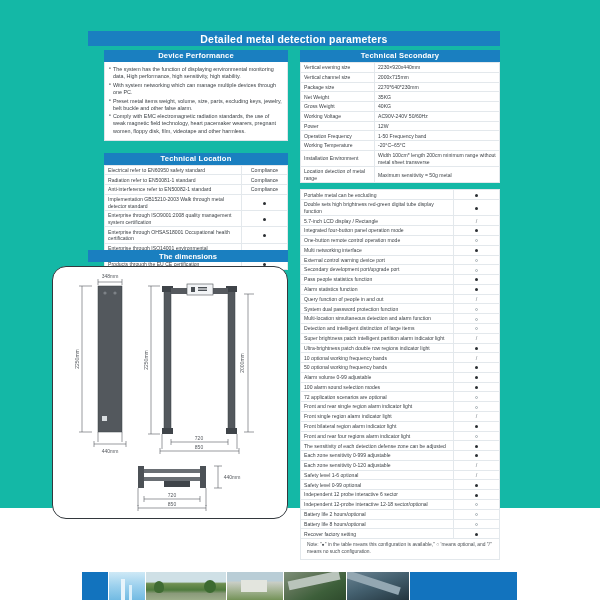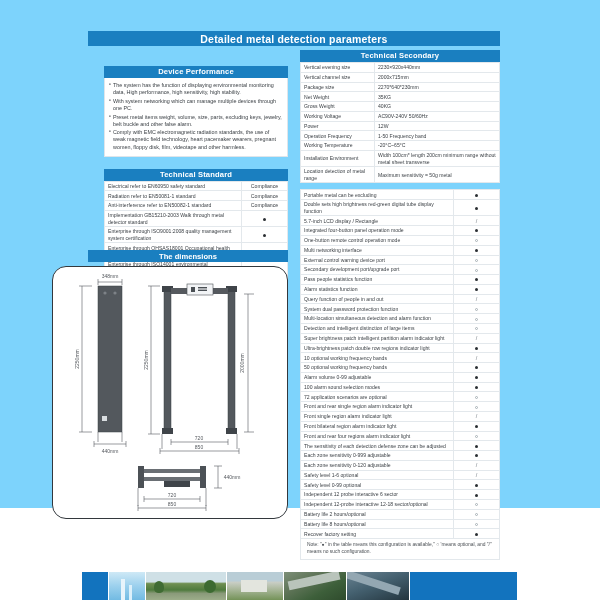--- a/index.html
+++ b/index.html
@@ -2,32 +2,32 @@
 <html><head>
 <meta charset="utf-8">
 <style>
   * { box-sizing: border-box; margin: 0; padding: 0; }
   html, body {
     width: 600px; height: 600px;
     background: #ffffff;
     font-family: "Liberation Sans", sans-serif;
     overflow: hidden;
   }
-  .page { position: relative; width: 600px; height: 508px; background:#7dd3fc; }
+  .page { position: relative; width: 600px; height: 508px; background:#14b8a6; }
 
   
   .main-title {
     position: absolute; left: 88px; top: 31px; width: 412px; height: 15px;
     background: #1a7fc0; color: #fff;
     font-size: 10.5px; font-weight: bold; letter-spacing: .2px;
     display: flex; align-items: center; justify-content: center;
   }
 
   
-  .col-left  { position: absolute; left: 88px;  top: 66px; width: 200px; padding-left: 16px; }
+  .col-left  { position: absolute; left: 88px;  top: 50px; width: 200px; padding-left: 16px; }
   .col-right { position: absolute; left: 300px; top: 50px; width: 200px; }
 
   .sec-head {
     background: #1a7fc0; color:#fff;
     font-size: 7.6px; font-weight: bold;
     height: 12px; line-height: 12px;
     text-align: center; letter-spacing:.15px;
   }
 
   
@@ -112,21 +112,21 @@
     <div class="sec-head">Device Performance</div>
     <div class="bullets" id="dp-bullets">
         <p>The system has the function of displaying environmental monitoring data, High performance, high sensitivity, high stability.</p>
         <p>With system networking which can manage multiple devices through one PC.</p>
         <p>Preset metal items weight, volume, size, parts, excluding keys, jewelry, belt buckle and other false alarm.</p>
         <p>Comply with EMC electromagnetic radiation standards, the use of weak magnetic field technology, heart pacemaker wearers, pregnant women, floppy disk, film, videotape and other harmless.</p>
       </div>
 
     <div style="height:12px"></div>
 
-    <div class="sec-head">Technical Standard</div>
+    <div class="sec-head">Technical Location</div>
     <table class="spec ts">
       <tbody id="ts-body">
           <tr>
             <td>Electrical refer to EN60950 safety standard</td>
             <td class="mark"><span>Compliance</span></td>
           </tr>
           <tr>
             <td>Radiation refer to EN50081-1 standard</td>
             <td class="mark"><span>Compliance</span></td>
           </tr>

